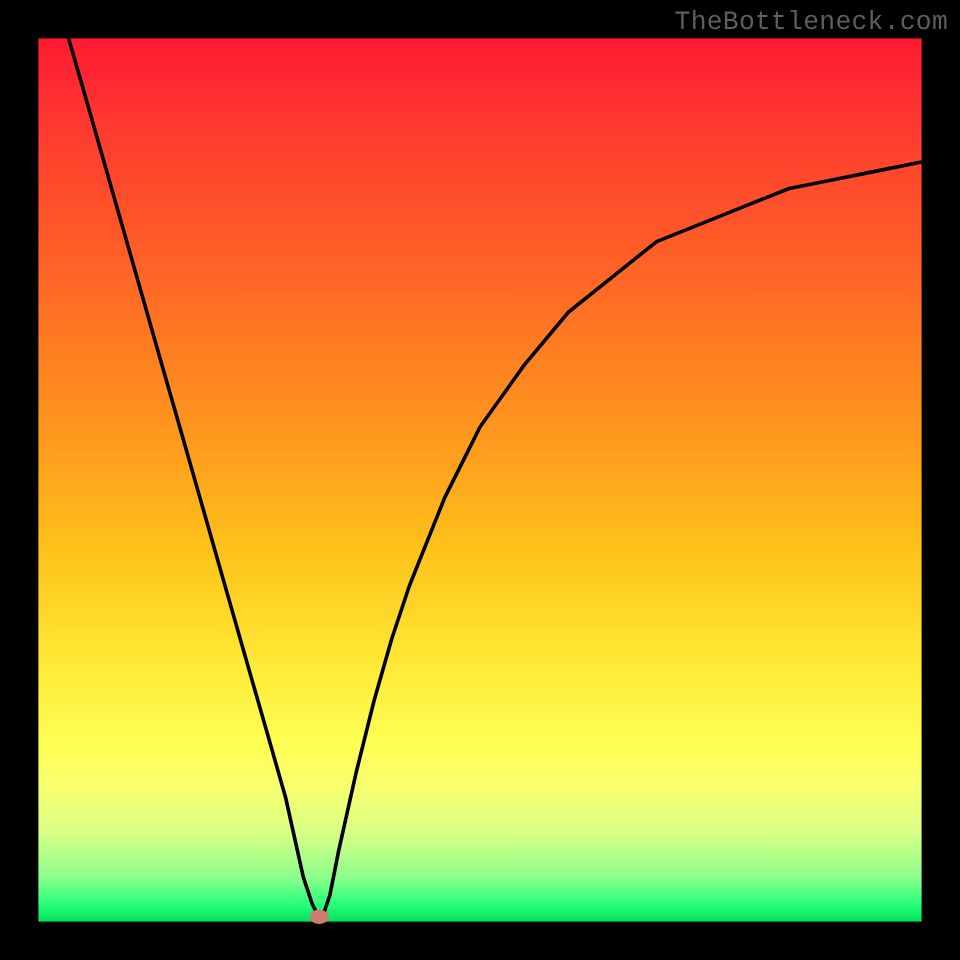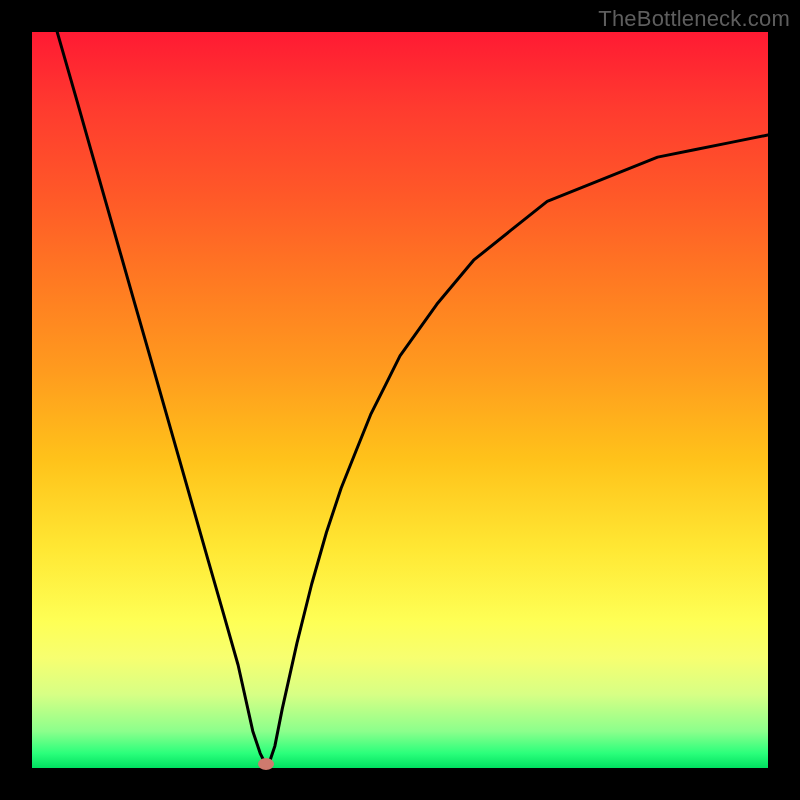--- a/index.html
+++ b/index.html
@@ -49,20 +49,21 @@
     height: 736px;
   }
   .watermark {
     position: absolute;
     top: 6px;
     right: 10px;
     color: #5e5e5e;
     font-size: 22px;
     letter-spacing: 0.2px;
     user-select: none;
+    font-family: Liberation Mono, monospace;
   }
   .marker {
     position: absolute;
     width: 16px;
     height: 12px;
     border-radius: 50% / 50%;
     background: #cf7a6e;
     transform: translate(-50%, -50%);
   }
 </style>

